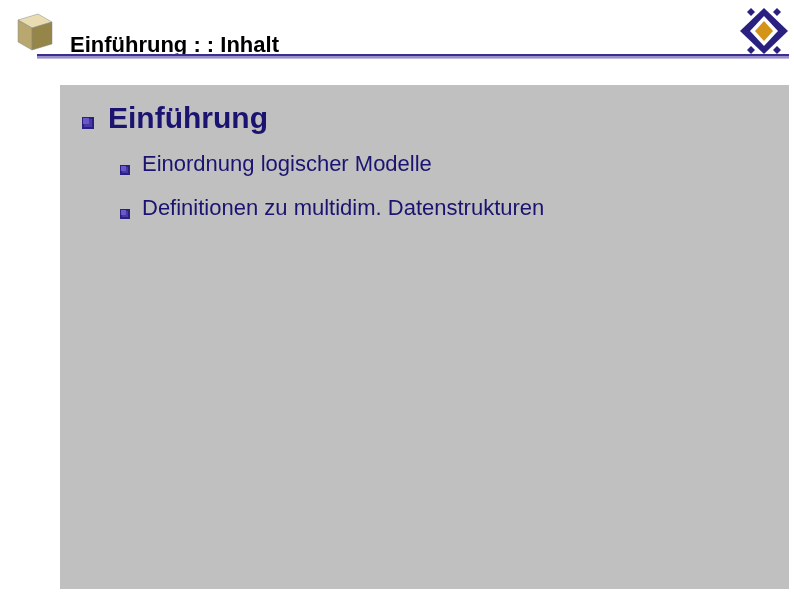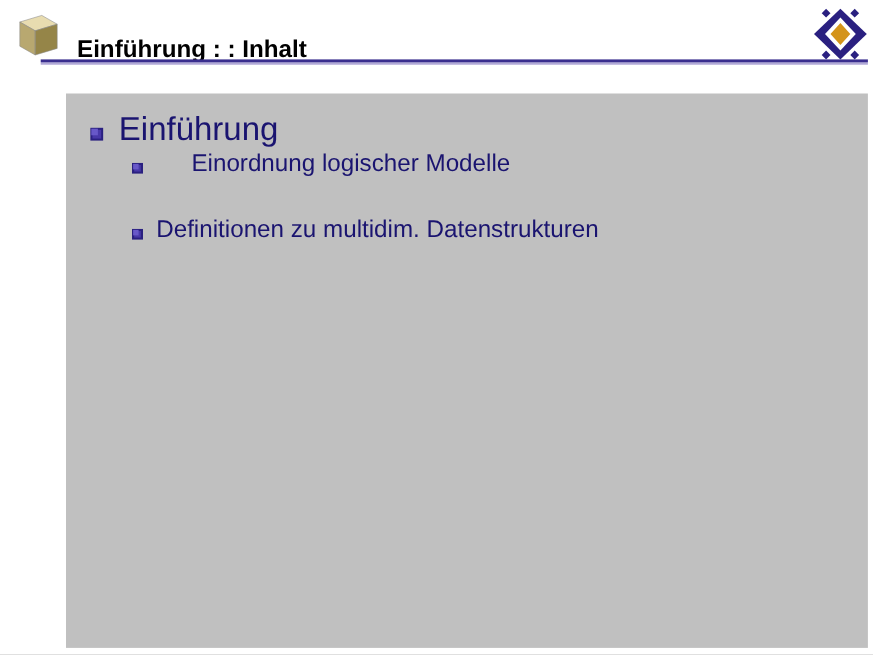--- a/index.html
+++ b/index.html
@@ -60,38 +60,39 @@
     right: 5px;
     bottom: 6px;
     background: #c0c0c0;
   }
   .item1 {
     position: absolute;
     left: 22px;
     top: 16px;
     display: flex;
     align-items: center;
+    font-weight: bold;
   }
   .item1 .bullet {
     width: 12px;
     height: 12px;
     margin-right: 14px;
     margin-top: 6px;
   }
   .item1 .text {
     font-size: 30px;
     color: #1a1470;
   }
   .item2, .item3 {
     position: absolute;
     left: 60px;
     display: flex;
     align-items: center;
   }
-  .item2 { top: 50px; gap: 32px; }
+  .item2 { top: 66px; }
   .item3 { top: 110px; }
   .item2 .bullet, .item3 .bullet {
     width: 10px;
     height: 10px;
     margin-right: 12px;
     margin-top: 4px;
   }
   .item2 .text, .item3 .text {
     font-size: 22px;
     color: #1a1470;

